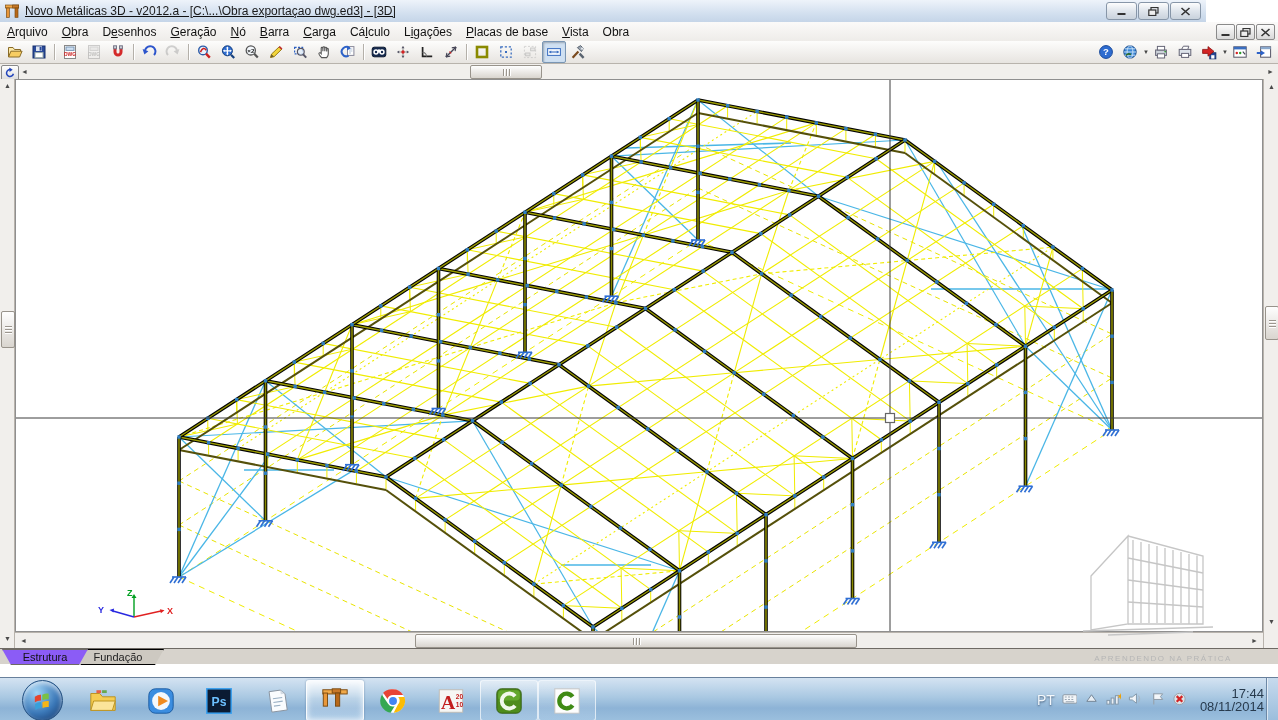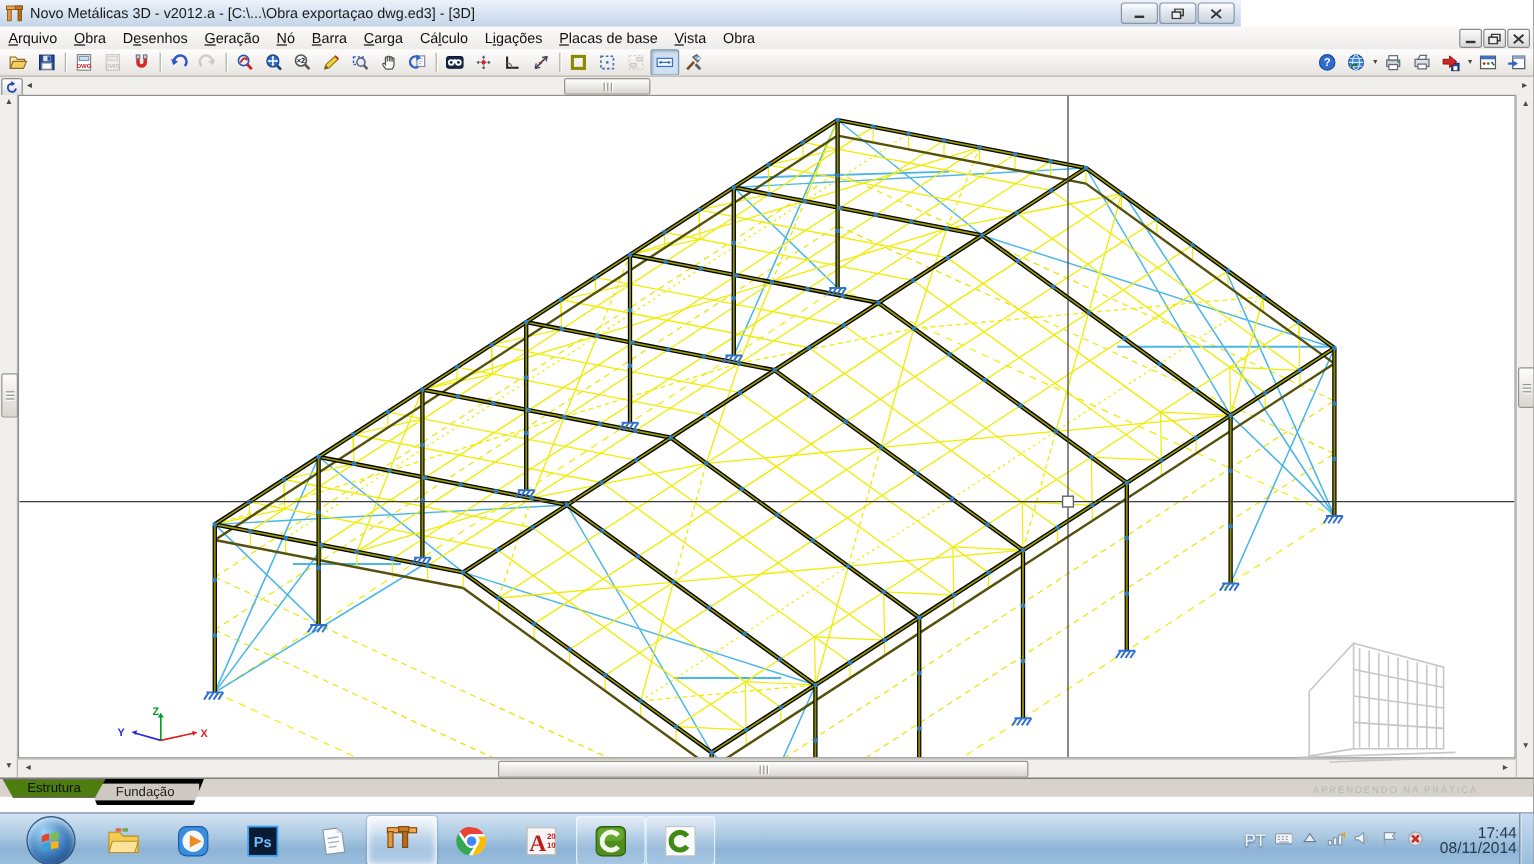--- a/index.html
+++ b/index.html
@@ -1,20 +1,20 @@
 <!DOCTYPE html>
 <html><head>
 <meta charset="utf-8">
 <style>
   html,body{margin:0;padding:0;background:#444;}
   #screen{position:relative;width:1278px;height:720px;background:#fff;overflow:hidden;
     font-family:"Liberation Sans",sans-serif;font-size:12px;color:#111;}
   
-  #titlebar{position:absolute;left:0;top:0;width:1034px;height:22px;
-    background:linear-gradient(#eef3fa,#d3e0ef 60%,#c5d5e8);border-bottom:1px solid #97a7bd;display:flex;align-items:center;}
+  #titlebar{position:absolute;left:0;top:0;width:1206px;height:22px;
+    background:linear-gradient(#eef3fa,#d3e0ef 60%,#c5d5e8);border-bottom:1px solid #97a7bd;display:flex;align-items:center;text-decoration:underline;}
   #titlebar .appicon{width:16px;height:16px;margin:0 5px 0 4px;}
   #titlebar .ttext{font-size:12px;color:#1a1a1a;white-space:nowrap;}
   .winbtns{position:absolute;right:5px;top:2px;display:flex;gap:1px;}
   .wbtn{width:29px;height:16px;border:1px solid #8796a8;border-radius:3px;
     background:linear-gradient(#fdfdfd,#dfe5ec 50%,#c9d2dc);display:flex;align-items:center;justify-content:center;}
   
   #menubar{position:absolute;left:0;top:22px;width:1278px;height:19px;
     background:linear-gradient(#fbfaf9,#eeece9);display:flex;align-items:center;border-bottom:1px solid #d8d5d0;text-align:center;}
   .menu-item{padding:2px 7px;cursor:default;}
   .menu-item u{text-decoration:underline;}
@@ -43,22 +43,22 @@
   .arr{position:absolute;font-size:7px;color:#4a4a4a;line-height:7px;}
   .cornerbtn{position:absolute;left:1px;top:1px;width:16px;height:14px;border:1px solid #8a8a8a;border-radius:2px;
     background:linear-gradient(#fff,#dcdcdc);display:flex;align-items:center;justify-content:center;}
   #drawing{position:absolute;left:15px;top:16px;width:1248px;height:553px;background:#fff;
     border:1px solid #8f8f8f;box-sizing:border-box;overflow:hidden;}
   #drawing svg{display:block;}
   
   #tabsrow{position:absolute;left:0;top:648px;width:1278px;height:15px;background:#d7d3cc;border-top:1px solid #6e6a64;}
   .tab{position:absolute;top:0;height:14px;font-size:11px;display:flex;align-items:center;justify-content:center;
     clip-path:polygon(0 0,100% 0,calc(100% - 9px) 100%,9px 100%);padding:0 6px;}
-  .tab.active{background:#4d7c0f;border:1px solid #6e6a64;z-index:2;}
-  .tab.inactive{background:#cdc9c1;border:4px solid #000000;color:#222;}
+  .tab.active{background:#8b5cf6;border:1px solid #6e6a64;z-index:2;}
+  .tab.inactive{background:#cdc9c1;border:1px solid #000000;color:#222;}
   
   #statusbar{position:absolute;left:0;top:663px;width:1278px;height:14px;background:#f3f1ee;
     border-top:1px solid #b5b1aa;display:flex;align-items:center;font-size:11px;}
   #statusbar svg{margin:0 5px 0 4px;}
   
   #taskbar{position:absolute;left:0;top:677px;width:1278px;height:43px;z-index:100;
     background:linear-gradient(#d4e3f2,#a9c8e2 45%,#8db3d6 70%,#9cc0de);border-top:1px solid #68809c;}
   #startorb{position:absolute;left:22px;top:2px;width:39px;height:39px;border-radius:50%;
     background:radial-gradient(circle at 35% 30%,#9fd4f6,#3b78b8 55%,#173e74 90%);
     border:1px solid #2a5584;display:flex;align-items:center;justify-content:center;box-shadow:inset 0 3px 5px rgba(255,255,255,.7);}

